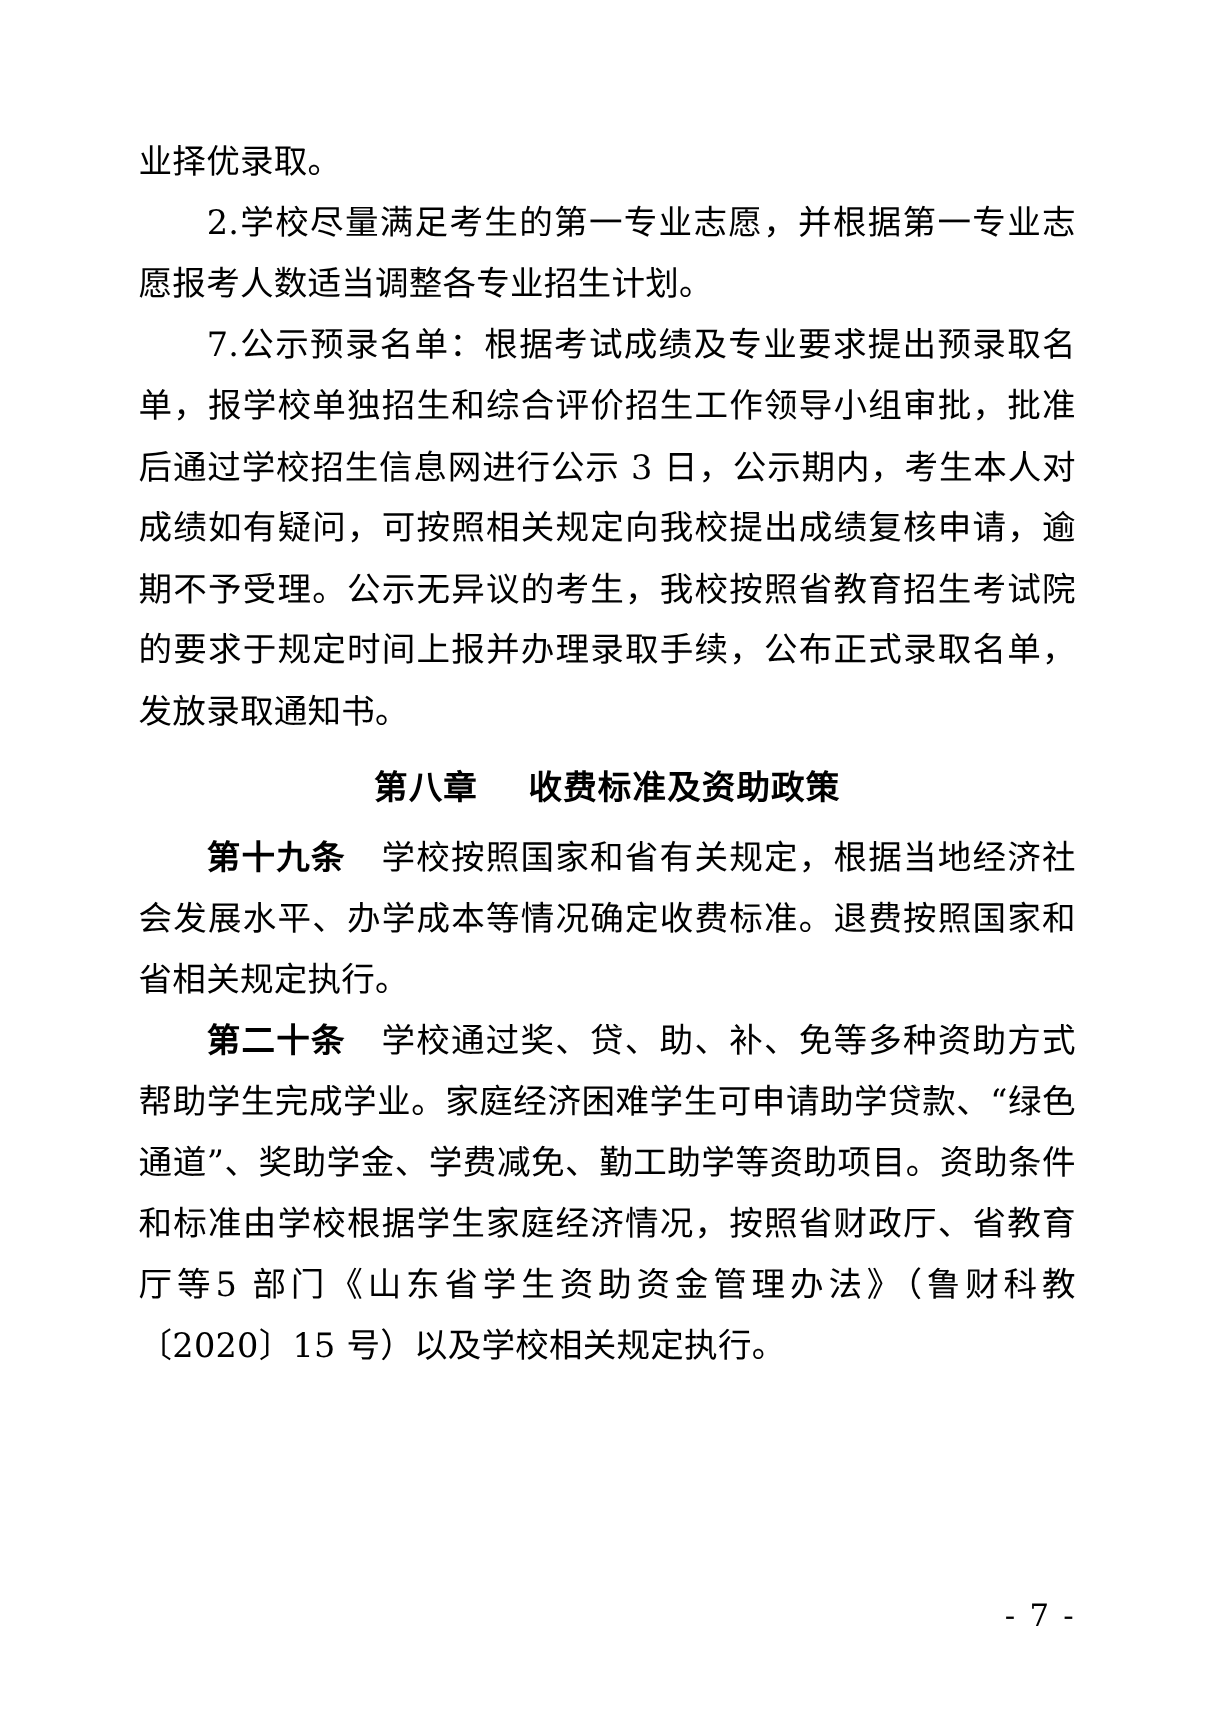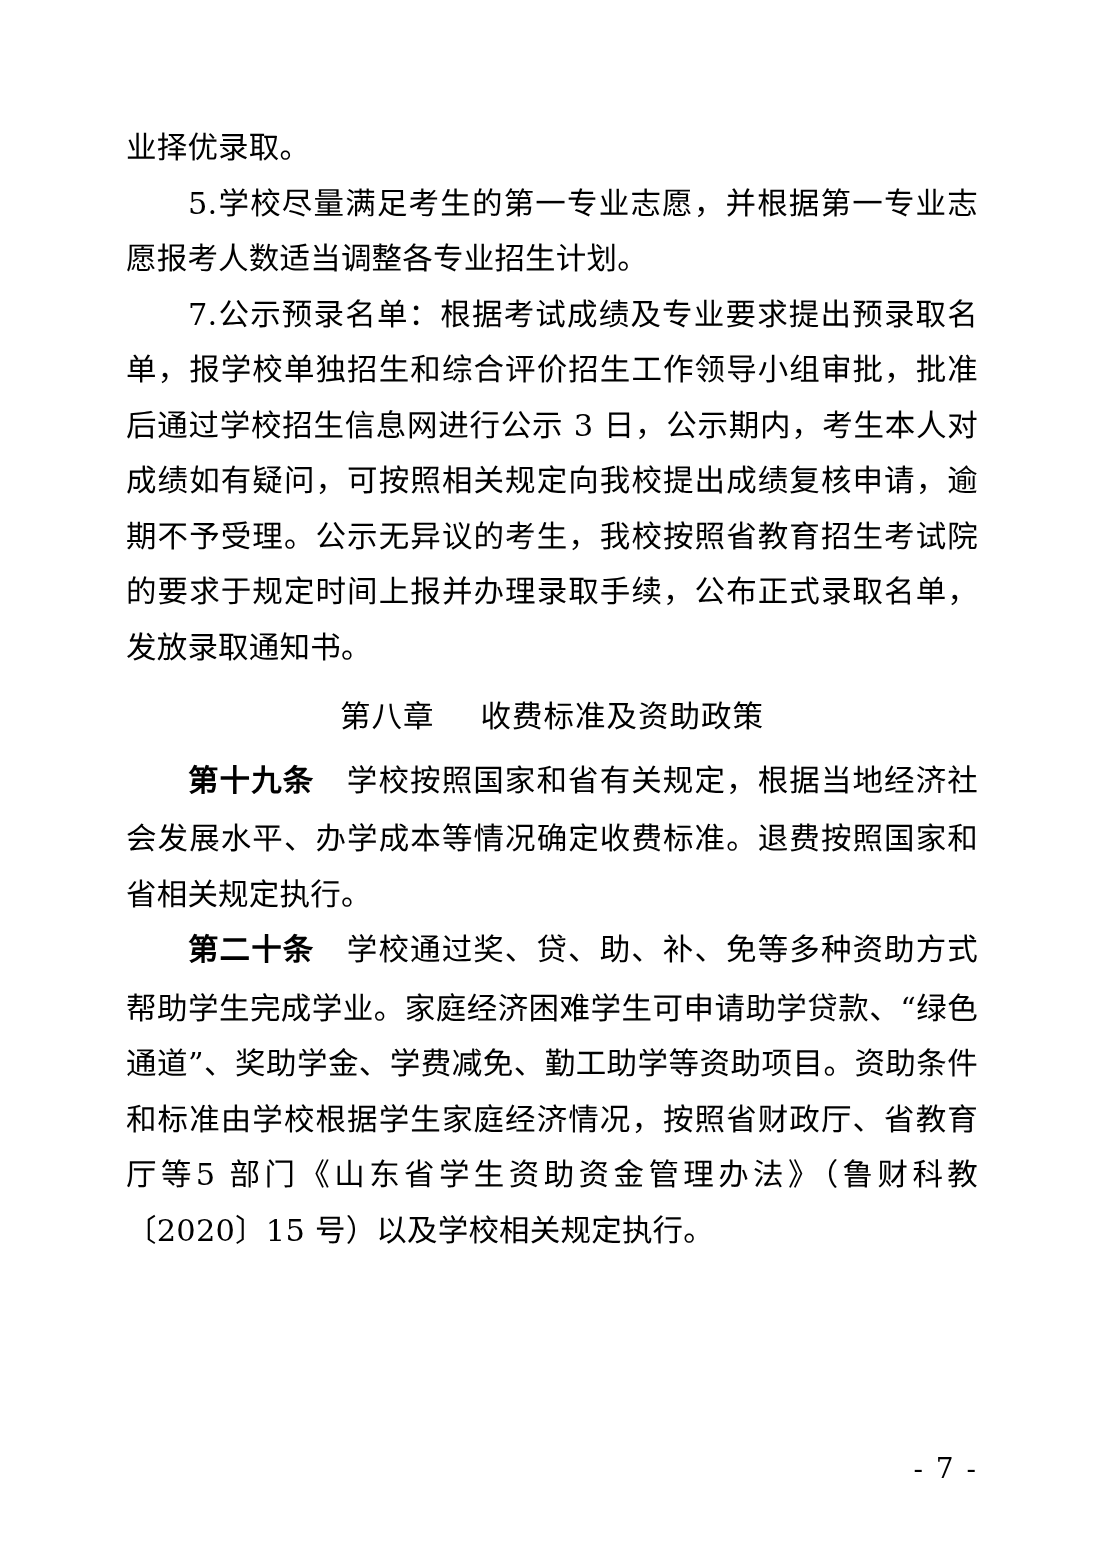--- a/index.html
+++ b/index.html
@@ -34,55 +34,54 @@
     text-justify: inter-ideograph;
     margin: 0;
     letter-spacing: 0.2px;
   }
   .indent2 {
     text-indent: 62px;
   }
   .heading {
     font-size: 30.5px;
     line-height: 55.5px;
-    font-weight: normal;
+    font-weight: bold;
     margin: 0;
     padding-top: 14px;
     padding-bottom: 8px;
     text-align: center;
     letter-spacing: 1px;
   }
   .heading .gap {
     display: inline-block;
     width: 46px;
   }
   .bold-lead {
     font-weight: bold;
-    font-family: Liberation Mono, monospace;
   }
   .page-number {
     position: absolute;
     right: 124px;
     bottom: 74px;
     font-size: 28px;
     letter-spacing: 2px;
     color: #000;
     font-family: "DejaVu Serif", "Liberation Serif", serif;
   }
 </style>
 </head>
 <body>
 
 <div class="page">
 
   <div class="content">
 
     <p class="para">业择优录取。</p>
 
-    <p class="para indent2">5.学校尽量满足考生的第一专业志愿，并根据第一专业志愿报考人数适当调整各专业招生计划。</p>
+    <p class="para indent2">2.学校尽量满足考生的第一专业志愿，并根据第一专业志愿报考人数适当调整各专业招生计划。</p>
 
     <p class="para indent2">7.公示预录名单：根据考试成绩及专业要求提出预录取名单，报学校单独招生和综合评价招生工作领导小组审批，批准后通过学校招生信息网进行公示 3 日，公示期内，考生本人对成绩如有疑问，可按照相关规定向我校提出成绩复核申请，逾期不予受理。公示无异议的考生，我校按照省教育招生考试院的要求于规定时间上报并办理录取手续，公布正式录取名单，发放录取通知书。</p>
 
 
     <div class="heading">
       <span>第八章</span><span class="gap"></span><span>收费标准及资助政策</span>
     </div>
 
     <p class="para indent2">
       <span class="bold-lead">第十九条</span>&nbsp;&nbsp;&nbsp;<span>学校按照国家和省有关规定，根据当地经济社会发展水平、办学成本等情况确定收费标准。退费按照国家和省相关规定执行。</span>

